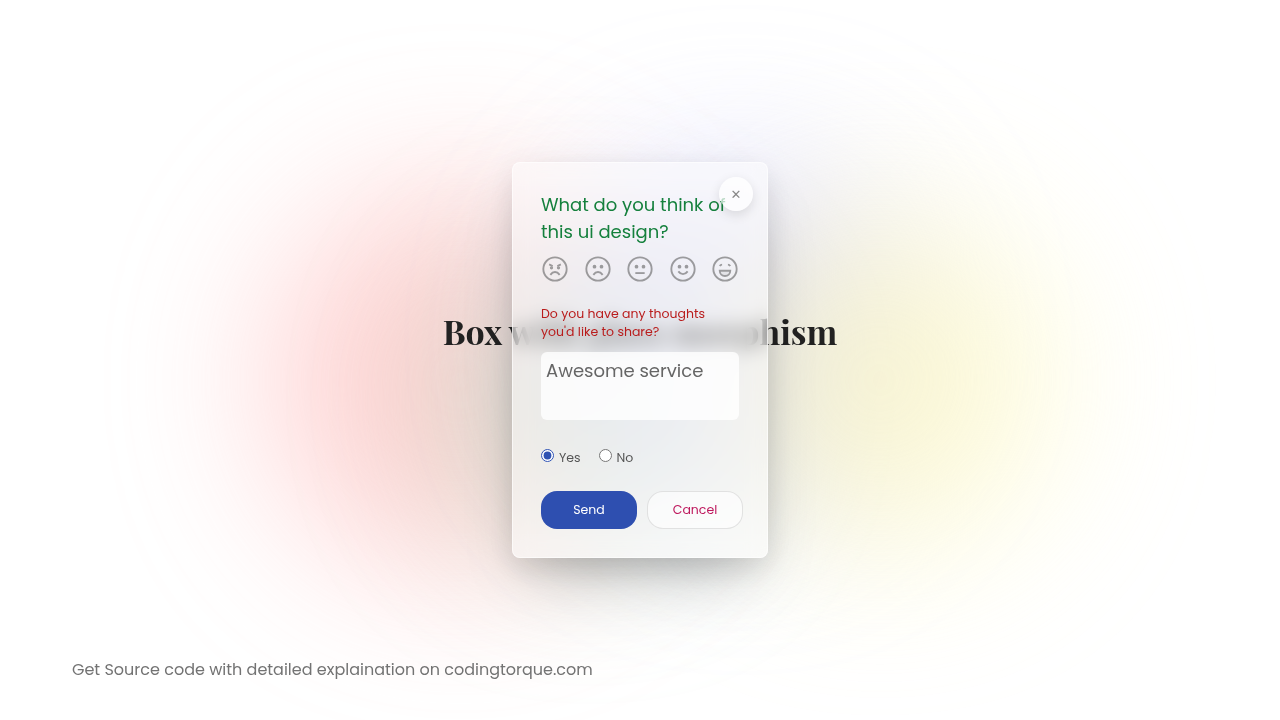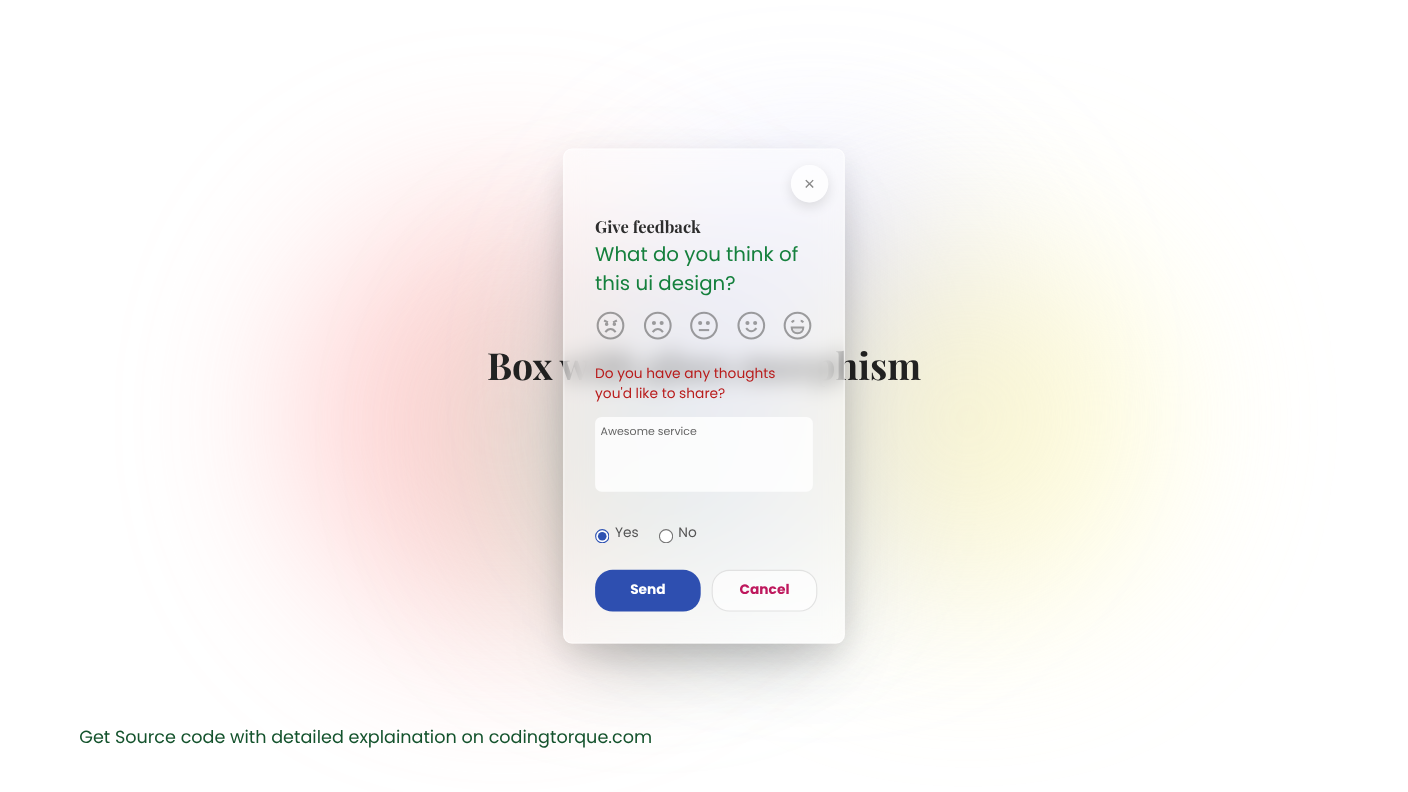--- a/index.html
+++ b/index.html
@@ -12,47 +12,46 @@
 .blob-yellow{width:340px;height:340px;background:#fef8b8;right:40px;top:150px}
 .bg-title{position:absolute;font-family:"Playfair Display",Georgia,serif;font-size:34px;font-weight:700;color:#222;white-space:nowrap;top:308px;left:50%;transform:translateX(-50%)}
 .modal{position:absolute;top:50%;left:50%;transform:translate(-50%,-50%);width:256px;background:rgba(255,255,255,.45);backdrop-filter:blur(10px);-webkit-backdrop-filter:blur(10px);border:1px solid rgba(255,255,255,.6);border-radius:8px;box-shadow:0 30px 60px -20px rgba(0,0,0,.25),0 10px 30px rgba(0,0,0,.1);padding:28px}
 .close-btn{position:absolute;top:14px;right:14px;width:34px;height:34px;border-radius:50%;background:rgba(255,255,255,.7);box-shadow:0 4px 12px rgba(0,0,0,.12);border:none;cursor:pointer;color:#888;font-size:13px;display:flex;align-items:center;justify-content:center}
 .modal-title{font-family:"Playfair Display",Georgia,serif;font-size:15px;font-weight:700;color:#2d2d2d;margin-top:32px;margin-bottom:2px}
 .modal-sub{font-size:18px;color:#15803d;margin-bottom:10px}
 .emoji-row{display:flex;justify-content:space-between;margin-bottom:22px}
 .emoji{width:28px;height:28px;cursor:pointer;opacity:.55}
 .emoji svg{width:100%;height:100%}
 .q{font-size:12.5px;color:#b91c1c;margin-bottom:12px;line-height:1.4}
-.thoughts{width:100%;height:68px;border:none;border-radius:6px;background:rgba(255,255,255,.8);padding:5px;font-size:10px;color:#666;font-family:inherit;resize:none;margin-bottom:22px;outline:none}
+.thoughts{width:100%;height:68px;border:none;border-radius:6px;background:rgba(255,255,255,.8);padding:5px;font-size:18px;color:#666;font-family:inherit;resize:none;margin-bottom:22px;outline:none}
 .radio-row{display:flex;gap:18px;margin-bottom:24px}
-.radio-item{display:flex;align-items:flex-end;gap:5px;font-size:12.5px;color:#555}
+.radio-item{display:flex;align-items:flex-start;gap:5px;font-size:12.5px;color:#555}
 .radio-item input{width:13px;height:13px;accent-color:#2e52b2;cursor:pointer}
 .btn-row{display:flex;gap:10px}
-.btn{flex:0 0 auto;padding:9px 22px;border-radius:16px;font-size:12.5px;font-weight:700;cursor:pointer;border:none;font-family:inherit}
+.btn{flex:0 0 auto;padding:9px 22px;border-radius:16px;font-size:12.5px;font-weight:400;cursor:pointer;border:none;font-family:inherit}
 .btn-send{background:#2e4fb0;color:#fff;min-width:96px}
 .btn-cancel{background:rgba(255,255,255,.6);color:#be185d;border:1px solid rgba(200,200,200,.5);min-width:96px}
-.footer{position:absolute;bottom:38px;left:72px;font-size:16px;color:#14532d}
+.footer{position:absolute;bottom:38px;left:72px;font-size:16px;color:#737373}
 </style>
 </head>
 <body>
 
 <div class="bg-container">
   <div class="blob blob-red"></div>
   <div class="blob blob-green"></div>
   <div class="blob blob-blue"></div>
   <div class="blob blob-yellow"></div>
 </div>
 <div class="bg-title">Box with glass morphism</div>
 
 <div class="modal">
   <button class="close-btn">
     <span>✕</span>
   </button>
 
-  <h3 class="modal-title">Give feedback</h3>
   <p class="modal-sub">What do you think of this ui design?</p>
 
   <div class="emoji-row">
     <span class="emoji">
       <svg viewBox="0 0 24 24" fill="none" stroke="#555" stroke-width="1.6">
           <circle cx="12" cy="12" r="10"></circle>
           <path d="M7 8l3 1.5M17 8l-3 1.5"></path>
           <circle cx="9" cy="11" r=".6" fill="#555"></circle>
           <circle cx="15" cy="11" r=".6" fill="#555"></circle>
           <path d="M8 17c1.2-1.6 2.6-2.4 4-2.4s2.8.8 4 2.4"></path>

